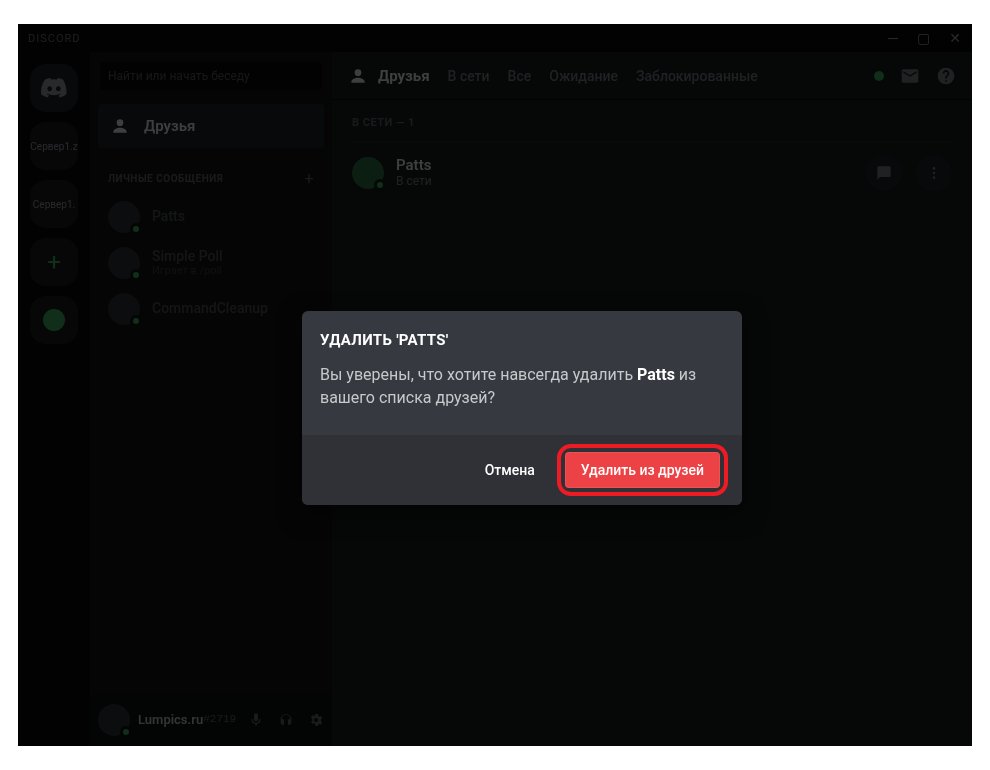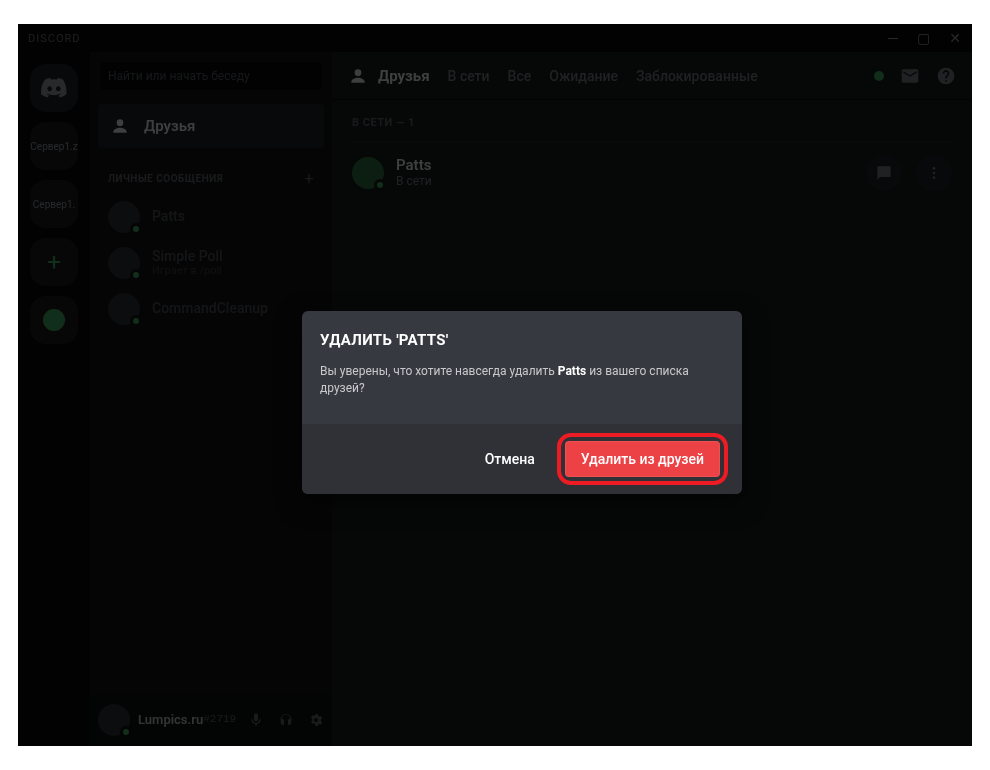--- a/index.html
+++ b/index.html
@@ -211,21 +211,21 @@
   left: 284px;
   top: 287px;
   width: 440px;
   background: #36393f;
   border-radius: 6px;
   box-shadow: 0 8px 24px rgba(0,0,0,0.5);
   overflow: visible;
 }
 .modal-body { padding: 20px 18px 26px 18px; }
 .modal-title { color: #fff; font-weight: 700; font-size: 15px; letter-spacing: 0.3px; margin-bottom: 14px; }
-.modal-text { color: #c7c9cc; font-size: 12px; line-height: 1.45; }
+.modal-text { color: #c7c9cc; font-size: 16px; line-height: 1.45; }
 .modal-text b { color: #fff; font-weight: 700; }
 .modal-footer {
   background: #2f3136;
   height: 70px;
   display: flex;
   align-items: center;
   justify-content: flex-end;
   gap: 6px;
   padding: 0 14px;
   border-radius: 0 0 6px 6px;

